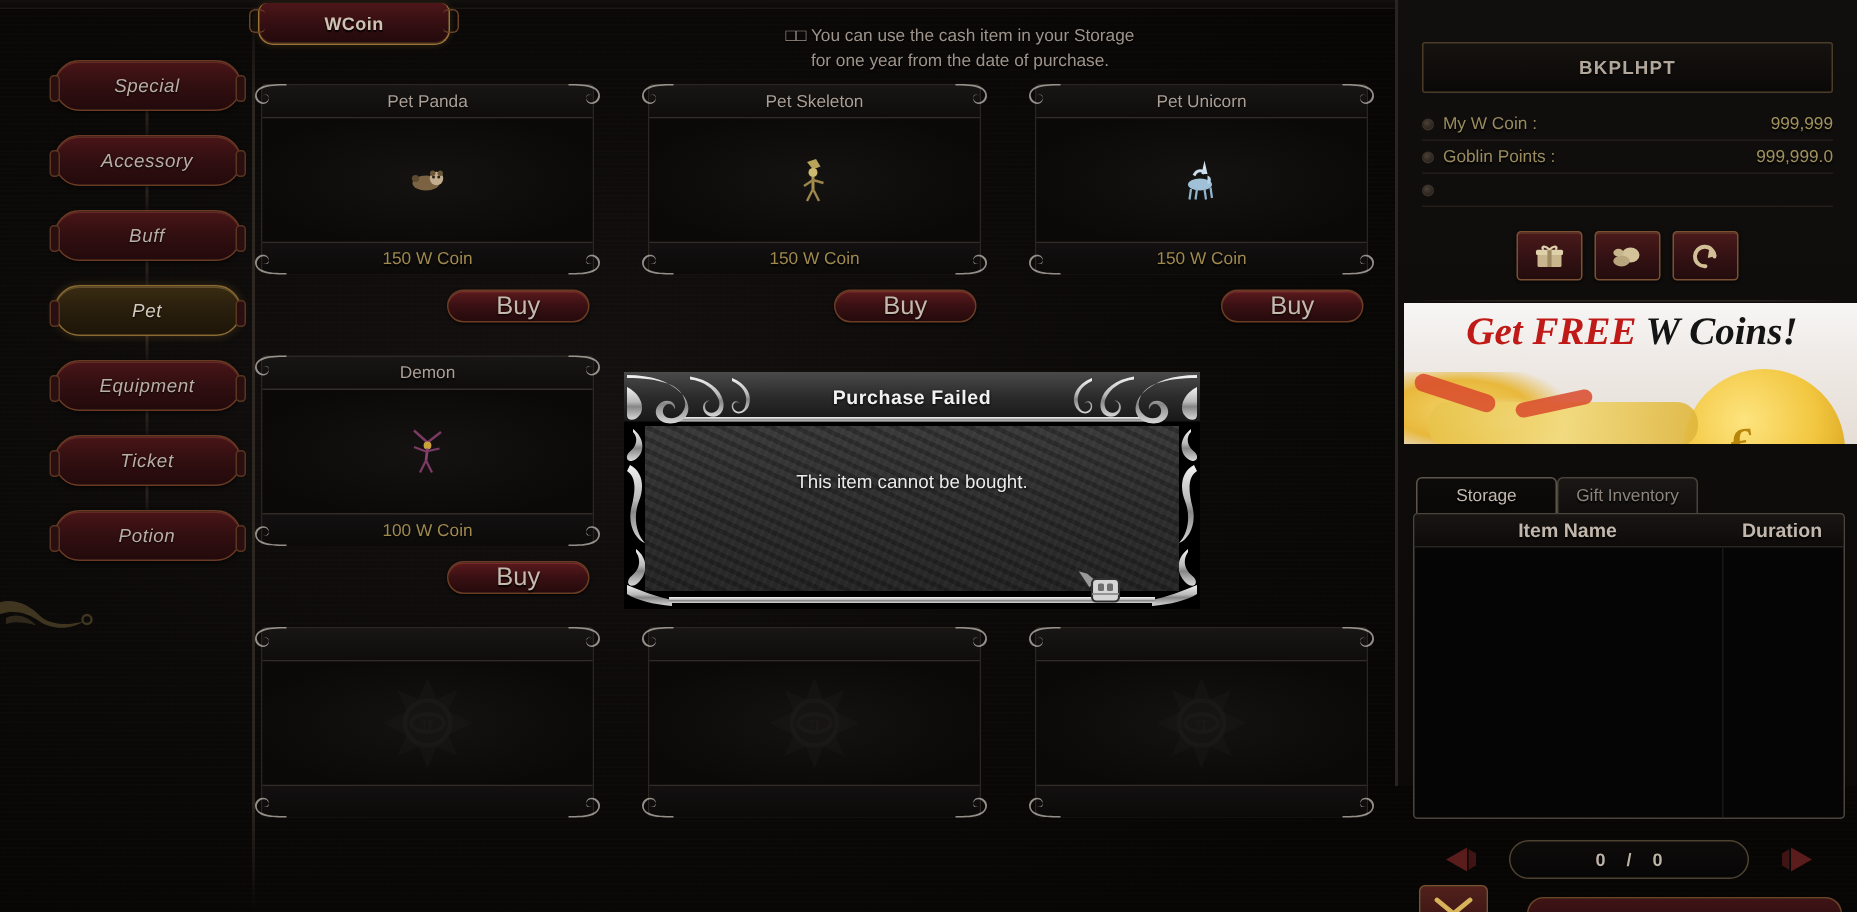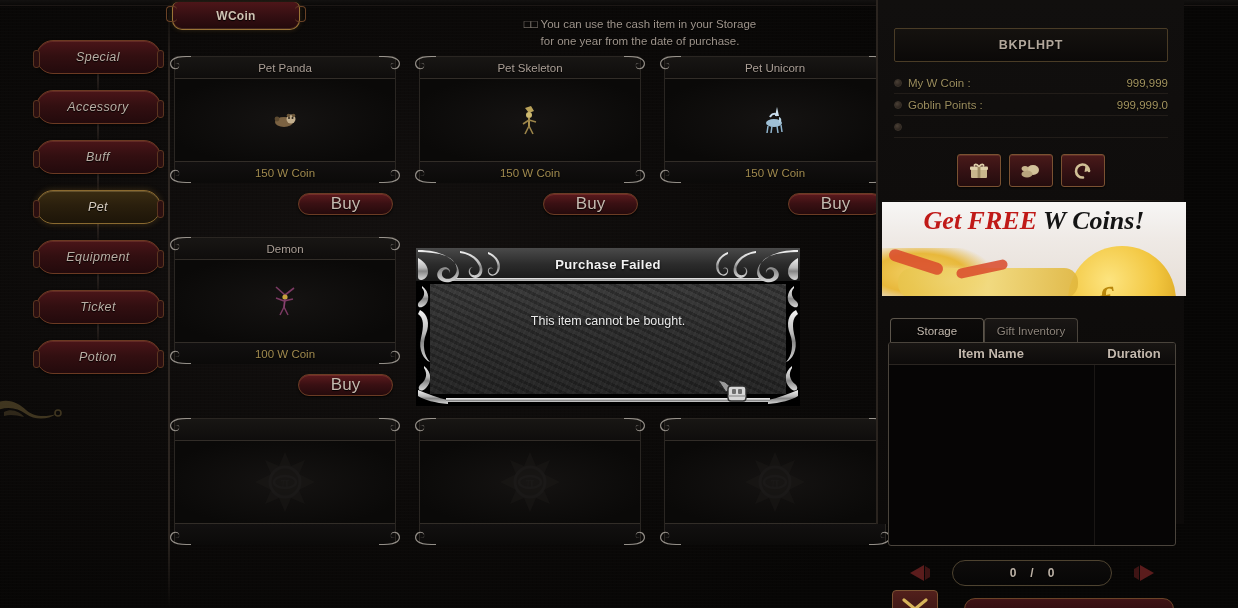--- a/index.html
+++ b/index.html
@@ -89,21 +89,21 @@
 
   .notice {
     position:absolute; left:450px; top:16px; width:380px; z-index:6;
     text-align:center; color:#9e948b; font-size:11.5px; line-height:17px;
     text-shadow:0 1px 1px #000;
   }
 
   
   .grid { position:absolute; left:170px; top:56px; z-index:5;
           display:grid; grid-template-columns: repeat(3, 245px);
-          gap: 0 0; }
+          gap: 0 13px; }
   .cell { width:245px; height:181px; position:relative; }
   .card {
     position:absolute; left:4px; top:0; width:222px; height:127px;
     background: linear-gradient(180deg,#121010 0%, #0b0a09 100%);
     border:1px solid #2a2622; border-radius:3px;
     box-shadow: inset 0 0 12px rgba(0,0,0,.8);
   }
   .card-title {
     height:22px; display:flex; align-items:center; justify-content:center;
     color:#ab9f96; font-size:11.5px; text-shadow:0 1px 1px #000;
@@ -134,21 +134,21 @@
     background: linear-gradient(180deg,#5b1a1d 0%, #3a1013 48%, #250a0c 100%);
     border:1px solid #6b3c24;
     box-shadow: inset 0 1px 0 rgba(255,150,110,.16), 0 1px 2px rgba(0,0,0,.8);
     display:flex; align-items:center; justify-content:center;
     color:#c6b9ae; font-size:17px; text-shadow:0 1px 1px #000; cursor:pointer;
   }
   
   .watermark { width:64px; height:64px; opacity:.5; }
 
   
-  .rpanel { position:absolute; left:876px; top:0; width:308px; height:524px; z-index:6;
+  .rpanel { position:absolute; left:930px; top:0; width:308px; height:524px; z-index:6;
             background: linear-gradient(180deg,#110f0e 0%, #0c0a09 100%);
             border-left:2px solid #2a241f; }
   .namebox {
     margin:28px 16px 10px; height:34px; border:1px solid #4a3c26; border-radius:2px;
     background: linear-gradient(180deg,#15120f 0%,#0b0908 100%);
     display:flex; align-items:center; justify-content:center;
     color:#b2a79b; font-size:12.5px; font-weight:bold; letter-spacing:.8px;
     text-shadow:0 1px 1px #000;
   }
   .cur-row {

